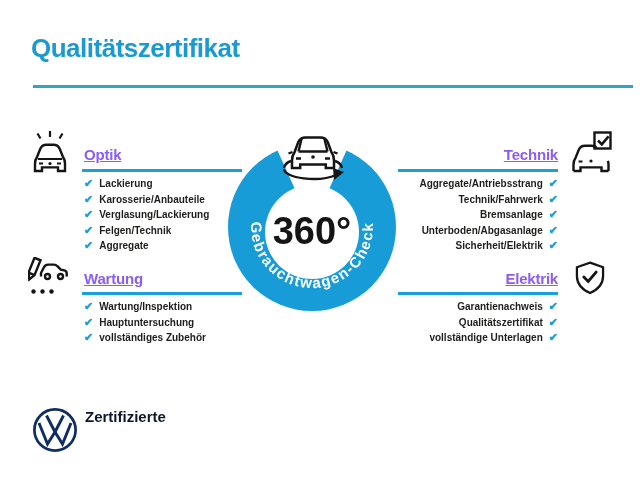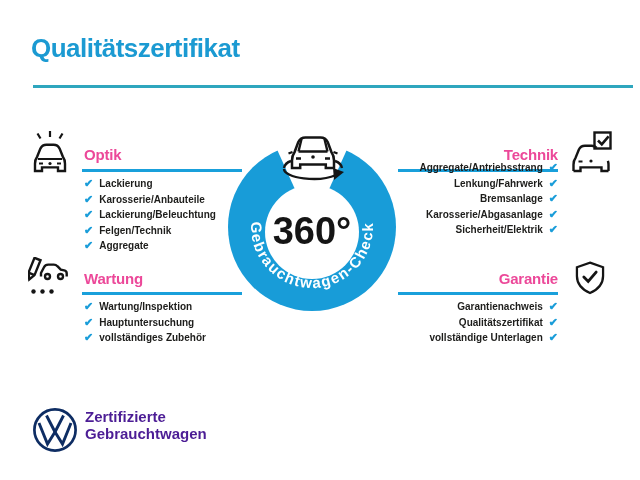--- a/index.html
+++ b/index.html
@@ -5,38 +5,38 @@
   html,body{margin:0;padding:0;background:#e8e8e8;}
   #canvas{
     position:relative;width:640px;height:480px;background:#ffffff;
     font-family:"Liberation Sans",sans-serif;overflow:hidden;
   }
   .abs{position:absolute;}
   
   .page-title{left:31px;top:33px;font-size:26px;font-weight:bold;color:#1B9AD2;letter-spacing:-0.5px;}
   .top-divider{left:33px;top:85px;width:600px;height:3px;background:#2EA6BE;}
   
-  .sec-head{font-size:15px;font-weight:bold;color:#ec4899;letter-spacing:-0.2px;}
+  .sec-head{font-size:15px;font-weight:bold;color:#8b5cf6;letter-spacing:-0.2px;text-decoration:underline;}
   .sec-underline{height:3px;background:#19A0DB;}
   
   .items{display:flex;flex-direction:column;}
   .item{display:flex;align-items:baseline;gap:6px;font-size:10px;font-weight:bold;
         color:#1D1D1B;line-height:10px;margin-bottom:4.6px;white-space:nowrap;}
   .item .chk{color:#1A9DD9;font-size:11px;line-height:10px;}
   .items-right{align-items:flex-end;}
   .items-right .item{justify-content:flex-end;}
   .ta-r{text-align:center;}
   
   .lineart{stroke:#151515;fill:none;stroke-width:2.4;}
   
   .ring-text{fill:#ffffff;font-family:"Liberation Sans",sans-serif;font-weight:bold;
              font-size:15px;letter-spacing:1.5px;}
   .deg-text{fill:#151515;font-family:"Liberation Sans",sans-serif;font-weight:bold;font-size:38px;}
   
-  .brand-text{left:85px;top:409px;font-size:15px;font-weight:bold;color:#4c1d95;line-height:16.5px;}
+  .brand-text{left:85px;top:409px;font-size:15px;font-weight:bold;color:#0f172a;line-height:16.5px;}
 </style>
 </head>
 <body>
 
 <div id="canvas">
 
   <div class="abs page-title">Qualitätszertifikat</div>
   <div class="abs top-divider"></div>
 
   <svg class="abs" style="left:28px;top:130px;" width="44" height="44" viewBox="0 0 44 44">
@@ -53,21 +53,21 @@
     <div class="item">
         <span class="chk">✔</span>
         <span>Lackierung</span>
       </div>
     <div class="item">
         <span class="chk">✔</span>
         <span>Karosserie/Anbauteile</span>
       </div>
     <div class="item">
         <span class="chk">✔</span>
-        <span>Lackierung/Beleuchtung</span>
+        <span>Verglasung/Lackierung</span>
       </div>
     <div class="item">
         <span class="chk">✔</span>
         <span>Felgen/Technik</span>
       </div>
     <div class="item">
         <span class="chk">✔</span>
         <span>Aggregate</span>
       </div>
   </div>
@@ -78,35 +78,35 @@
       <path d="M29 10.5 l3.8 3.8 6.8-8" stroke-width="2.6"></path>
       <path d="M4.5 41 v-6.3 c0-2.7 .7-5.1 2.1-7 l3.3-8.2 c1.2-2.4 3.4-3.8 6-3.8 h6.8 c1.9 0 3.6 .7 4.9 2.1"></path>
       <path d="M39.5 41 v-6.3 c0-1.4-.2-2.7-.6-3.9"></path>
       <path d="M4.5 41 h7 v-3.6 h21 V41 h7"></path>
       <path d="M9.5 31.5 h4" stroke-width="2"></path>
       <circle cx="22" cy="31" r="1.6" fill="#151515" stroke="none"></circle>
     </g>
   </svg>
   <div class="abs sec-head ta-r" style="right:82px;top:146px;">Technik</div>
   <div class="abs sec-underline" style="left:398px;top:169px;width:160px;"></div>
-  <div class="abs items items-right" style="right:82px;top:162px;">
+  <div class="abs items items-right" style="right:82px;top:178px;">
     <div class="item">
         <span>Aggregate/Antriebsstrang</span>
         <span class="chk">✔</span>
       </div>
     <div class="item">
-        <span>Lenkung/Fahrwerk</span>
+        <span>Technik/Fahrwerk</span>
         <span class="chk">✔</span>
       </div>
     <div class="item">
         <span>Bremsanlage</span>
         <span class="chk">✔</span>
       </div>
     <div class="item">
-        <span>Karosserie/Abgasanlage</span>
+        <span>Unterboden/Abgasanlage</span>
         <span class="chk">✔</span>
       </div>
     <div class="item">
         <span>Sicherheit/Elektrik</span>
         <span class="chk">✔</span>
       </div>
   </div>
 
   <svg class="abs" style="left:28px;top:257px;" width="42" height="42" viewBox="0 0 42 42">
     <g class="lineart" stroke-width="2.2">
@@ -138,21 +138,21 @@
         <span>vollständiges Zubehör</span>
       </div>
   </div>
 
   <svg class="abs" style="left:572px;top:260px;" width="36" height="36" viewBox="0 0 38 38">
     <g class="lineart" stroke-width="2.5">
       <path d="M19 2.8 L32.8 7.6 v9.2 c0 8.8-5.5 14.3-13.8 18 C10.7 31.1 5.2 25.6 5.2 16.8 V7.6 Z"></path>
       <path d="M12.5 18 l4.6 4.6 8.4-9.8" stroke-width="3" stroke-linecap="round"></path>
     </g>
   </svg>
-  <div class="abs sec-head ta-r" style="right:82px;top:270px;">Garantie</div>
+  <div class="abs sec-head ta-r" style="right:82px;top:270px;">Elektrik</div>
   <div class="abs sec-underline" style="left:398px;top:292px;width:160px;"></div>
   <div class="abs items items-right" style="right:82px;top:301px;">
     <div class="item">
         <span>Garantienachweis</span>
         <span class="chk">✔</span>
       </div>
     <div class="item">
         <span>Qualitätszertifikat</span>
         <span class="chk">✔</span>
       </div>
@@ -193,16 +193,15 @@
 
   <svg class="abs" style="left:32px;top:407px;" width="46" height="46" viewBox="0 0 46 46">
     <g fill="none" stroke="#0E2D63">
       <circle cx="23" cy="23" r="20.6" stroke-width="2.7"></circle>
       <path d="M14.5 8.5 L23 25 L31.5 8.5" stroke-width="2.9"></path>
       <path d="M7 16 L15.5 37 L23 25 L30.5 37 L39 16" stroke-width="2.9"></path>
     </g>
   </svg>
   <div class="abs brand-text">
     <div>Zertifizierte</div>
-    <div>Gebrauchtwagen</div>
   </div>
 
 </div>
 
 </body></html>

